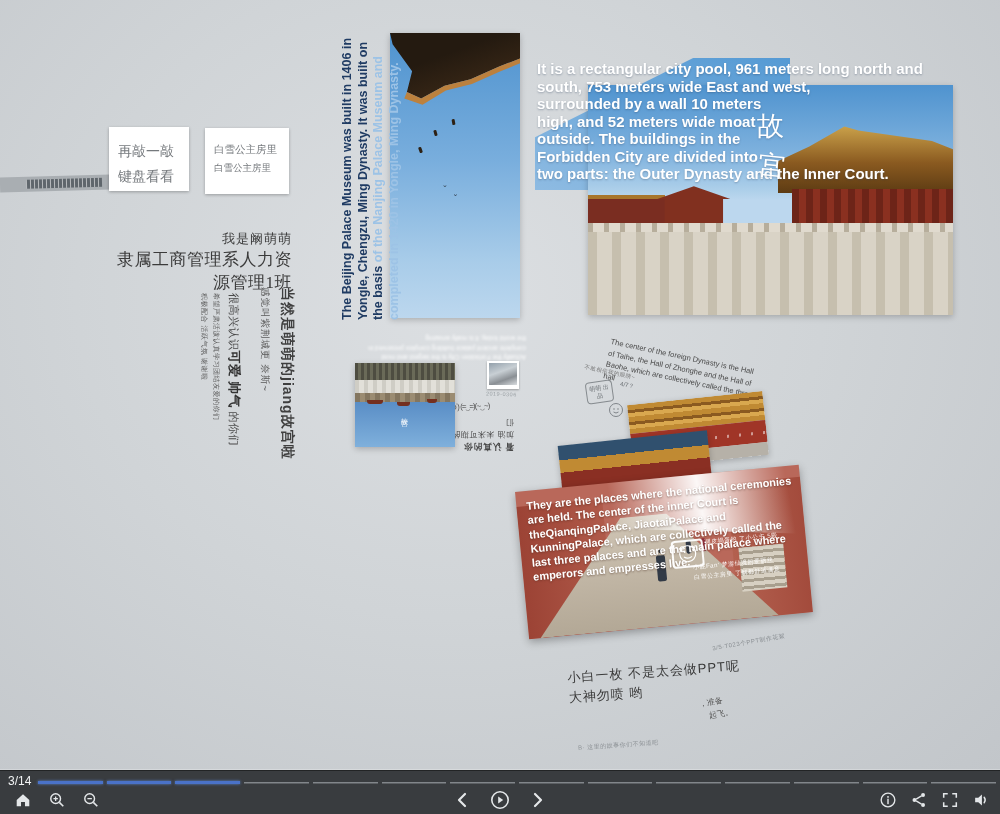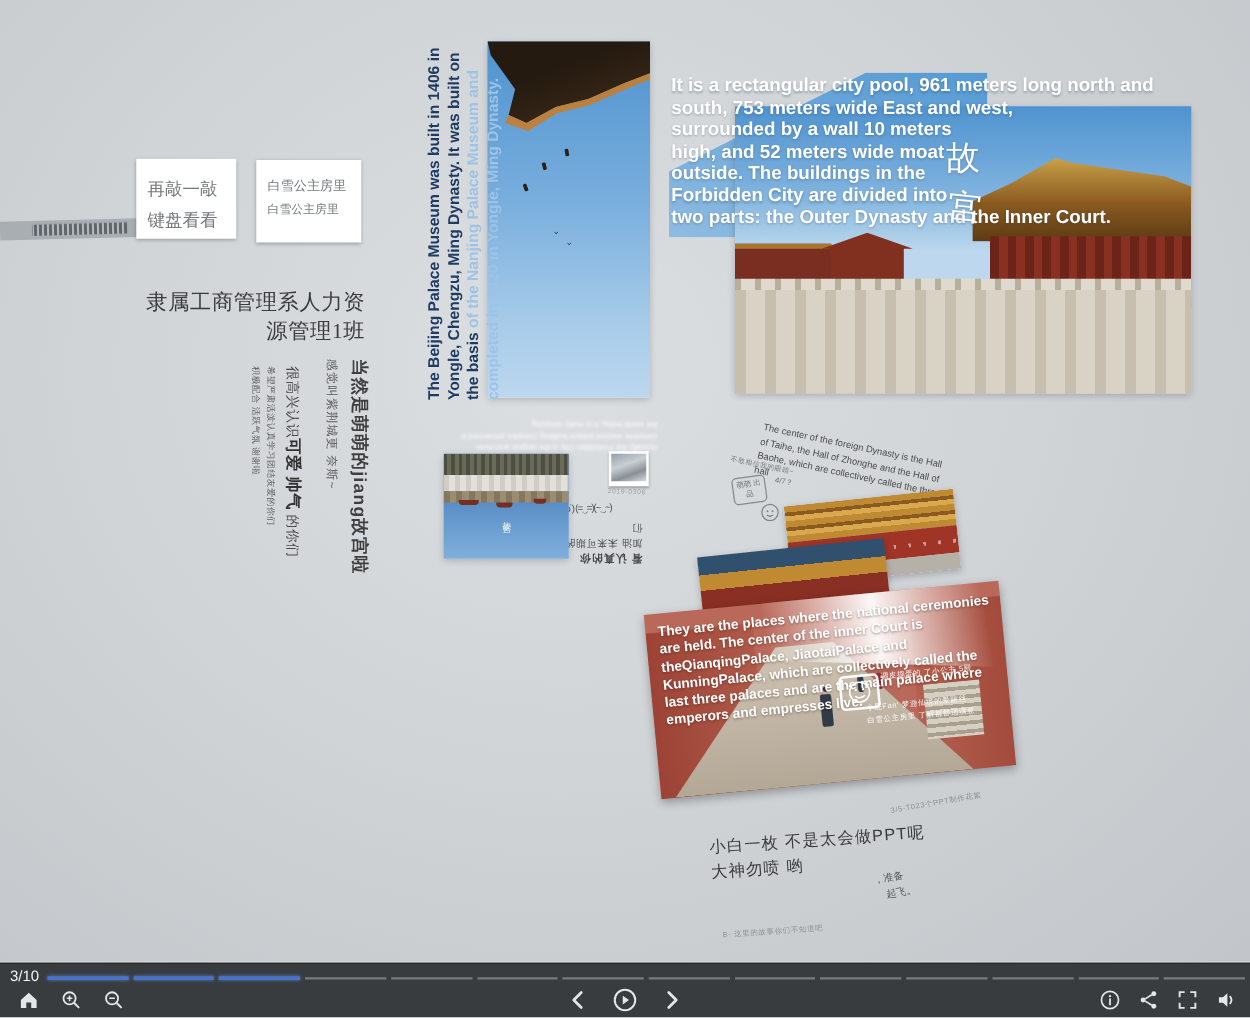--- a/index.html
+++ b/index.html
@@ -142,20 +142,21 @@
 
     <div class="abs card" style="left:109px;top:127px;width:80px;height:64px;font-size:14px;">
       <div>再敲一敲键盘看看</div>
     </div>
     <div class="abs card" style="left:205px;top:128px;width:84px;height:66px;">
       <div>白雪公主房里</div>
       <div style="font-size:9.5px;">白雪公主房里</div>
     </div>
 
     <div class="abs intro" style="left:105px;top:230px;width:187px;">
+      <div class="l1">我是阚萌萌</div>
       <div class="l2">隶属工商管理系人力资源管理1班</div>
     </div>
 
     <div class="abs rot90" style="left:296px;top:287px;">
       <div class="zrot-main">当然是萌萌的jiang故宫啦</div>
       <div class="zrot-sub">感觉叫紫荆城更 奈斯~</div>
     </div>
     <div class="abs rot90" style="left:243px;top:293px;">
       <div class="greet"><span>很高兴认识</span><b>可爱</b> <b>帅气</b><span> 的你们</span></div>
       <div class="greet-small">希望严肃活泼认真学习团结友爱的你们</div>
@@ -277,21 +278,21 @@
       <div>大神勿喷  哟</div>
     </div>
     <div class="abs note-mini" style="left:700px;top:696px;">
       <div>，准备</div>
       <div style="margin-left:8px;">起飞。</div>
     </div>
     <div class="abs note-foot" style="left:578px;top:741px;">B·  这里的故事你们不知道吧</div>
   </div>
 
   <div class="toolbar">
-    <div class="page-ind">3/10</div>
+    <div class="page-ind">3/14</div>
     <div class="progress">
         <div class="seg fill" style="background: rgb(74, 114, 200);"></div>
         <div class="seg fill" style="background: rgb(74, 114, 200);"></div>
         <div class="seg fill" style="background: rgb(74, 114, 200);"></div>
         <div class="seg"></div>
         <div class="seg"></div>
         <div class="seg"></div>
         <div class="seg"></div>
         <div class="seg"></div>
         <div class="seg"></div>

